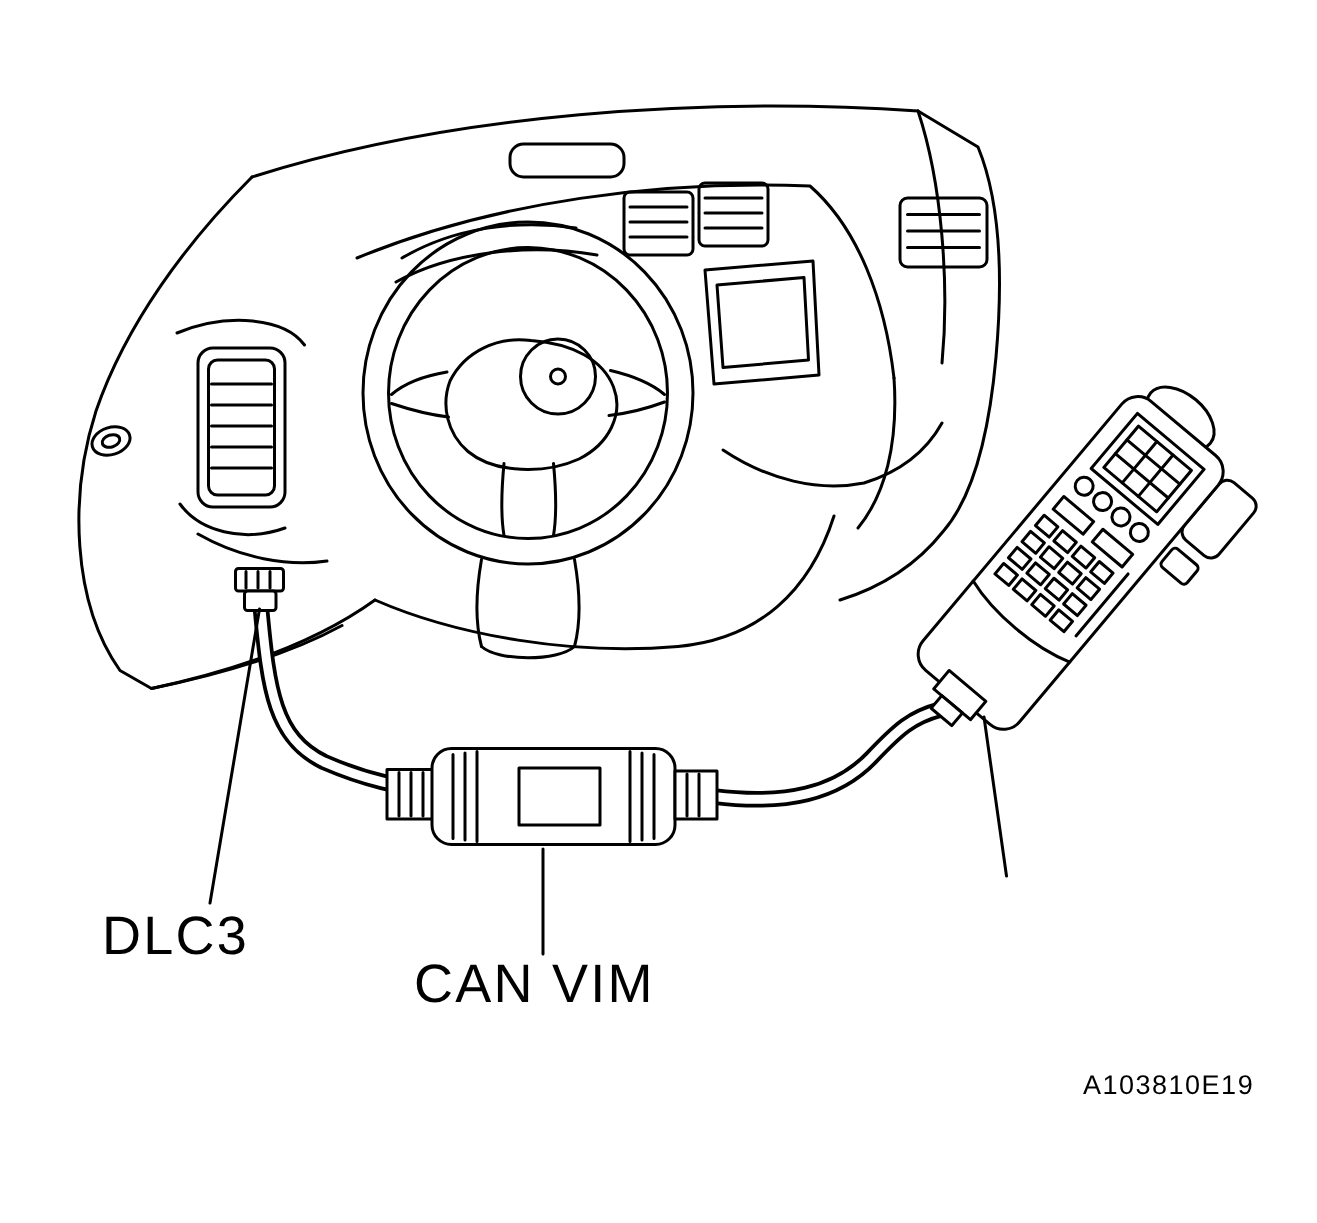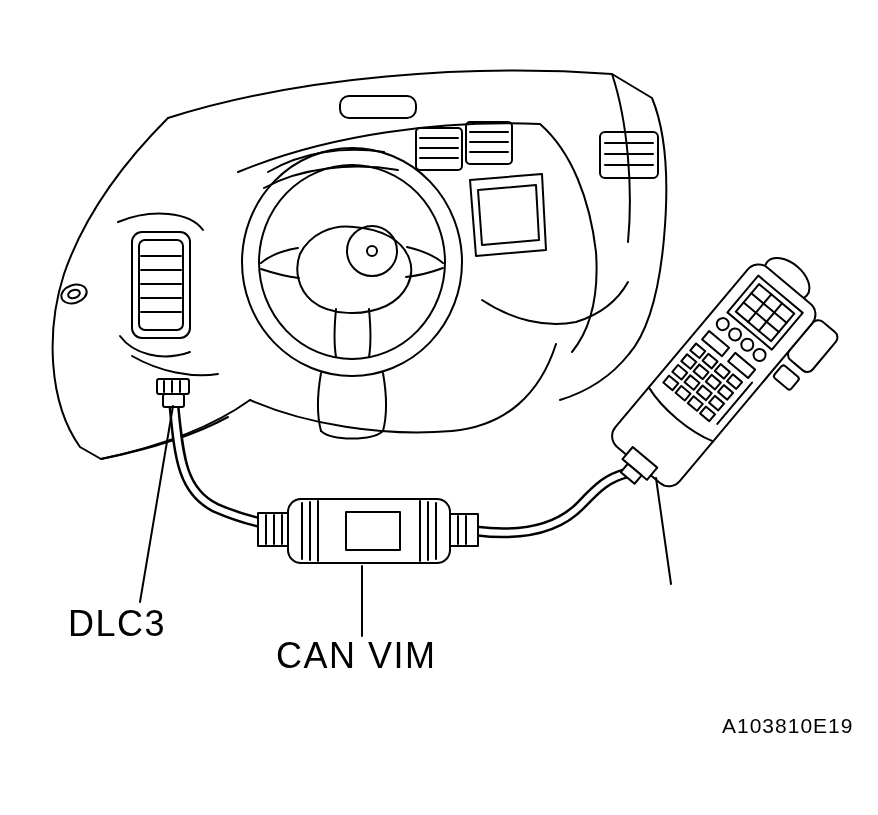--- a/index.html
+++ b/index.html
@@ -12,21 +12,21 @@
     overflow: hidden;
   }
   .stage svg { position: absolute; left: 0; top: 0; }
   .label {
     position: absolute;
     color: #000000;
     white-space: nowrap;
     line-height: 1.1;
   }
   .label-main { font-size: 36px; letter-spacing: 1.5px; }
-  .label-code { font-size: 21px; letter-spacing: 1px; }
+  .label-code { font-size: 18px; letter-spacing: 1px; }
   #label-dlc3 { left: 68px;  top: 604px; }
   #label-canvim { left: 276px; top: 636px; }
   #label-tester { left: 534px; top: 584px; }
   #label-code { left: 722px; top: 714px; }
 </style>
 </head>
 <body>
 
 <div class="stage">
 

